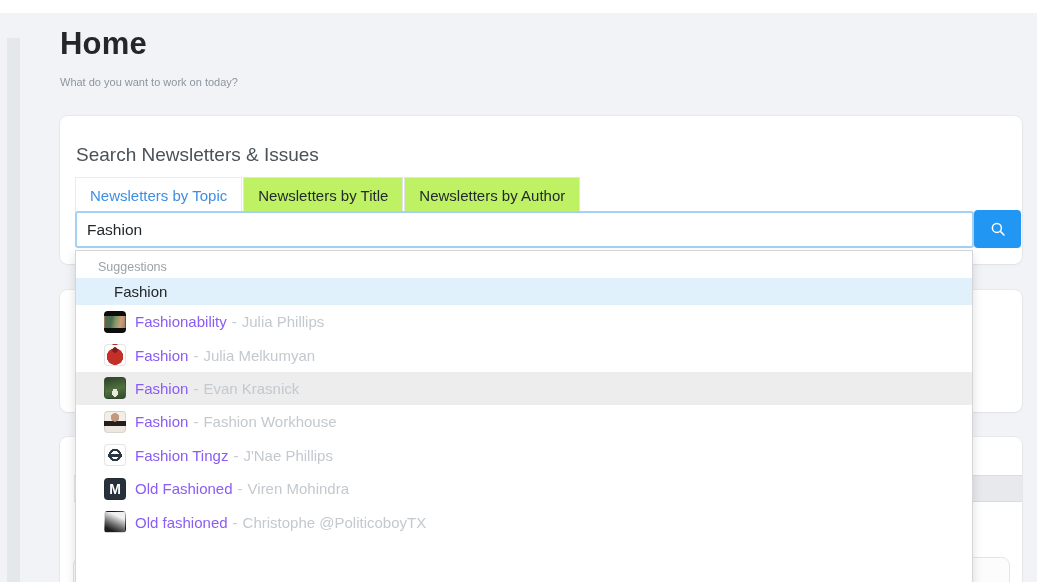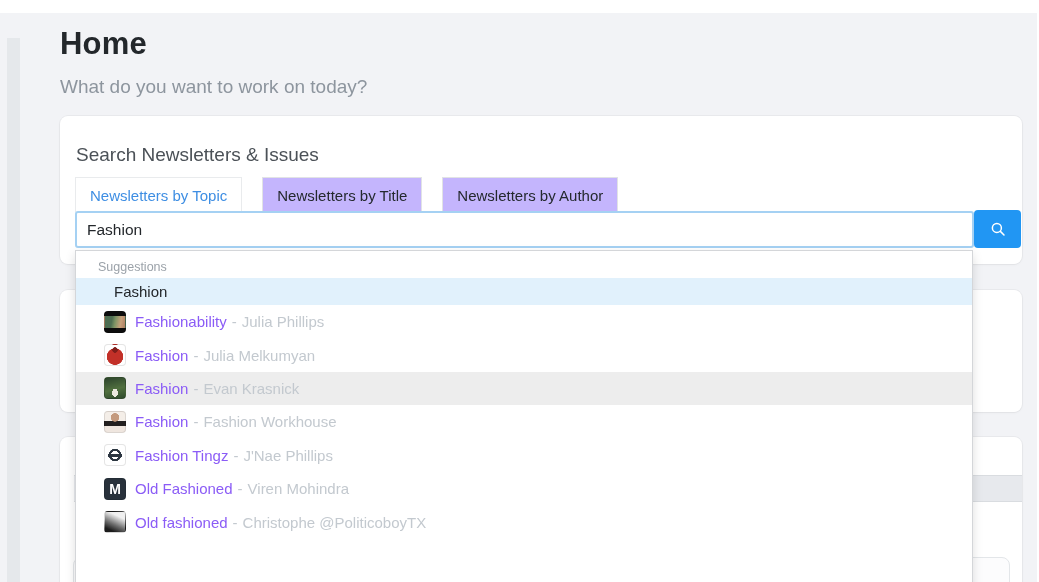--- a/index.html
+++ b/index.html
@@ -5,38 +5,38 @@
   * { margin:0; padding:0; box-sizing:border-box; }
   html,body { background:#fff; }
   body { font-family:"Liberation Sans", sans-serif; }
 
   .stage { position:relative; width:1037px; height:582px; background:#f2f3f6; overflow:hidden;padding-left:32px; }
 
   .top-strip { position:absolute; left:0; top:0; width:1039px; height:13px; background:#ffffff; }
   .left-gutter { position:absolute; left:7px; top:38px; width:13px; height:544px; background:#e5e8eb; }
 
   .page-title { position:absolute; left:60px; top:26px; font-size:31px; font-weight:bold; color:#23272b; letter-spacing:.2px; }
-  .page-subtitle { position:absolute; left:60px; top:76px; font-size:19px; color:#8d959e; }
+  .page-subtitle { position:absolute; left:60px; top:76px; font-size:11px; color:#8d959e; }
 
   .card { position:absolute; left:60px; width:962px; background:#fff; border-radius:8px;
           box-shadow:0 0 0 1px rgba(0,0,0,0.035), 0 1px 3px rgba(0,0,0,0.04);text-decoration:underline; }
   .card-1 { top:116px; height:148px; }
   .card-2 { top:290px; height:122px; }
   .card-3 { top:437px; height:170px; }
 
   .card-3 .gray-band { position:absolute; left:14px; right:0; top:38px; height:27px;
           background:#e7e9ed; border-top:1px solid #d9dce0; border-bottom:1px solid #d9dce0; }
   .card-3 .sub-card { position:absolute; left:13px; right:12px; top:120px; height:60px;
           background:#fcfcfd; border:1px solid #e3e6e9; border-radius:8px; }
 
   .search-card-title { position:absolute; left:16px; top:28px; font-size:19px; color:#4b5157; }
 
-  .tabs { position:absolute; left:15px; top:61px; height:35px; display:flex; gap:20px;justify-content:space-between; }
+  .tabs { position:absolute; left:15px; top:61px; height:35px; display:flex; gap:1px;justify-content:space-between; }
   .tab { display:flex; align-items:center; padding:0 14px; font-size:15px; color:#24292e;
-         background:#c4b5fd; border:1px solid #e1e3e5; border-bottom:none; cursor:pointer;
+         background:#bef264; border:1px solid #e1e3e5; border-bottom:none; cursor:pointer;
          font-family:"Liberation Sans", sans-serif; }
   .tab.active { background:#ffffff; color:#3e8ee3; border-color:#e9ebed; }
 
   .search-row { position:absolute; left:15px; top:94px; width:946px; height:38px; }
   .search-input { position:absolute; left:0; top:1px; width:899px; height:37px;
          border:2px solid #a5d1f3; border-radius:3px; padding:0 10px; font-size:15.5px; color:#23272b;
          outline:none; font-family:"Liberation Sans", sans-serif; background:#fff; }
   .search-button { position:absolute; left:899px; top:0; width:47px; height:38px; background:#2196f3;
          border:none; border-radius:4px; cursor:pointer; display:flex; align-items:center; justify-content:center; }
 

